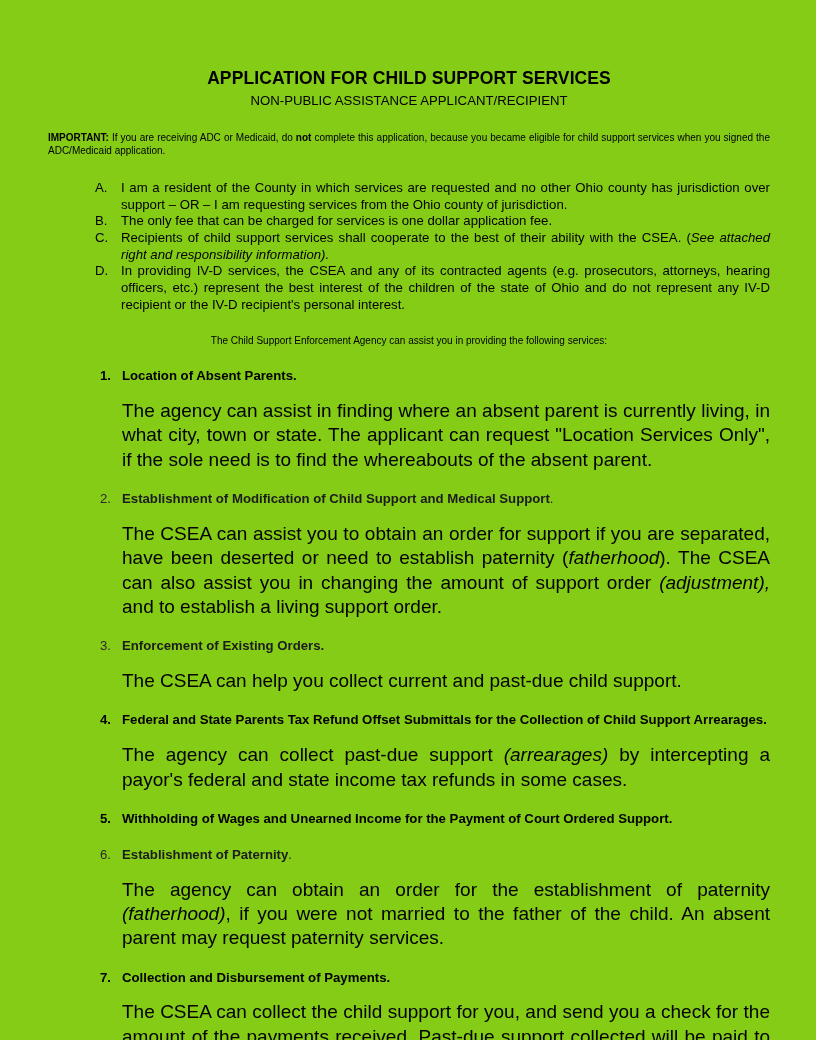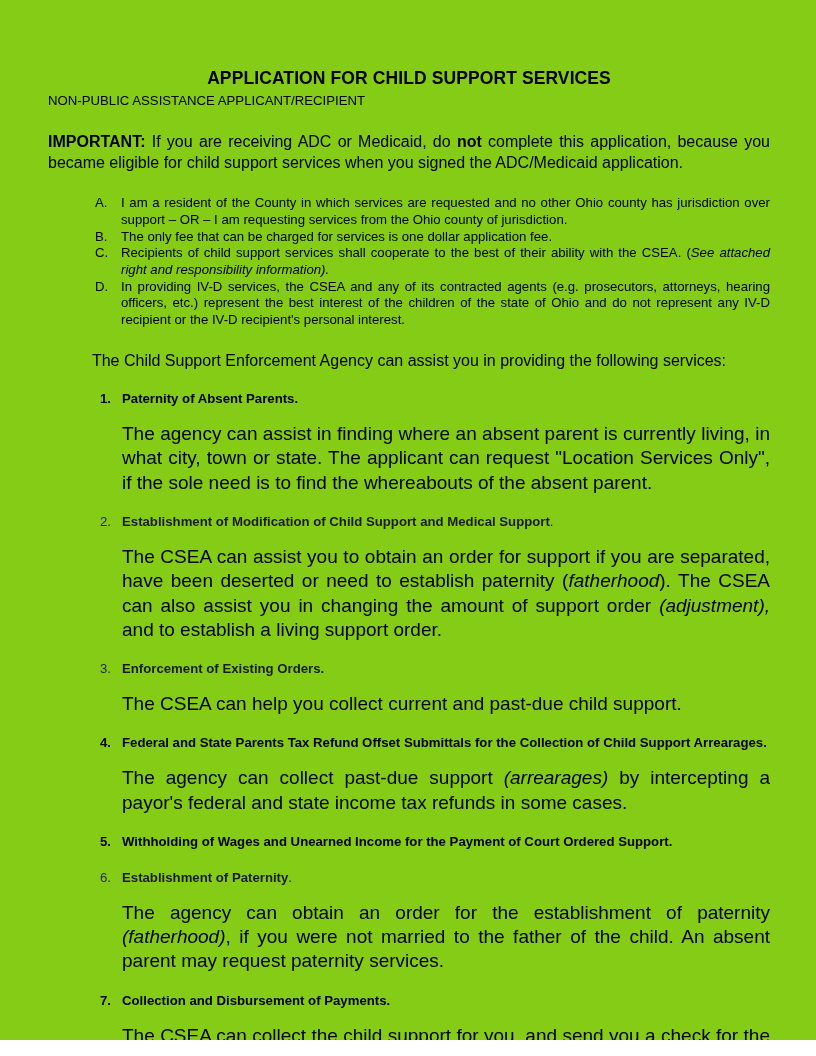--- a/index.html
+++ b/index.html
@@ -27,30 +27,30 @@
   
   .title {
     text-align: center;
     font-size: 17.5px;
     font-weight: bold;
     letter-spacing: 0.1px;
     margin-top: 68px;
     line-height: 1.15;
   }
   .subtitle {
-    text-align: left;
+    text-align: center;
     font-size: 13.2px;
     font-weight: normal;
     margin-top: 5px;
     line-height: 1.15;
   }
 
   
   .para {
-    font-size: 16px;
+    font-size: 10px;
     line-height: 1.28;
     text-align: justify;
     margin: 0;
   }
   .para.nojust { text-align: center; }
   .b { font-weight: bold; }
   .i { font-style: italic; }
 
   .important { margin-top: 24px; }
   .undersigned { margin-top: 20px; }
@@ -167,21 +167,21 @@
 
     </div>
 
     <p class="para nojust services-intro">The Child Support Enforcement Agency can assist you in providing the following services:</p>
 
     <div class="services">
 
       <div class="svc">
         <div class="svc-head">
           <span class="svc-num">1.</span>
-          <span class="svc-title">Paternity of Absent Parents.</span>
+          <span class="svc-title">Location of Absent Parents.</span>
         </div>
         <div class="svc-body">The agency can assist in finding where an absent parent is currently living, in what city, town or state.  The applicant can request "Location Services Only", if the sole need is to find the whereabouts of the absent parent.</div>
       </div>
 
       <div class="svc">
         <div class="svc-head">
           <span class="svc-num light">2.</span>
           <span class="svc-title light"><span>Establishment of Modification of Child Support and Medical Support</span><span class="trail">.</span></span>
         </div>
         <div class="svc-body"><span>The CSEA can assist you to obtain an order for support if you are separated, have been deserted or need to establish paternity (</span><span class="i">fatherhood</span><span>).  The CSEA can also assist you in changing the amount of support order </span><span class="i">(adjustment),</span><span> and to establish a living support order.</span></div>

